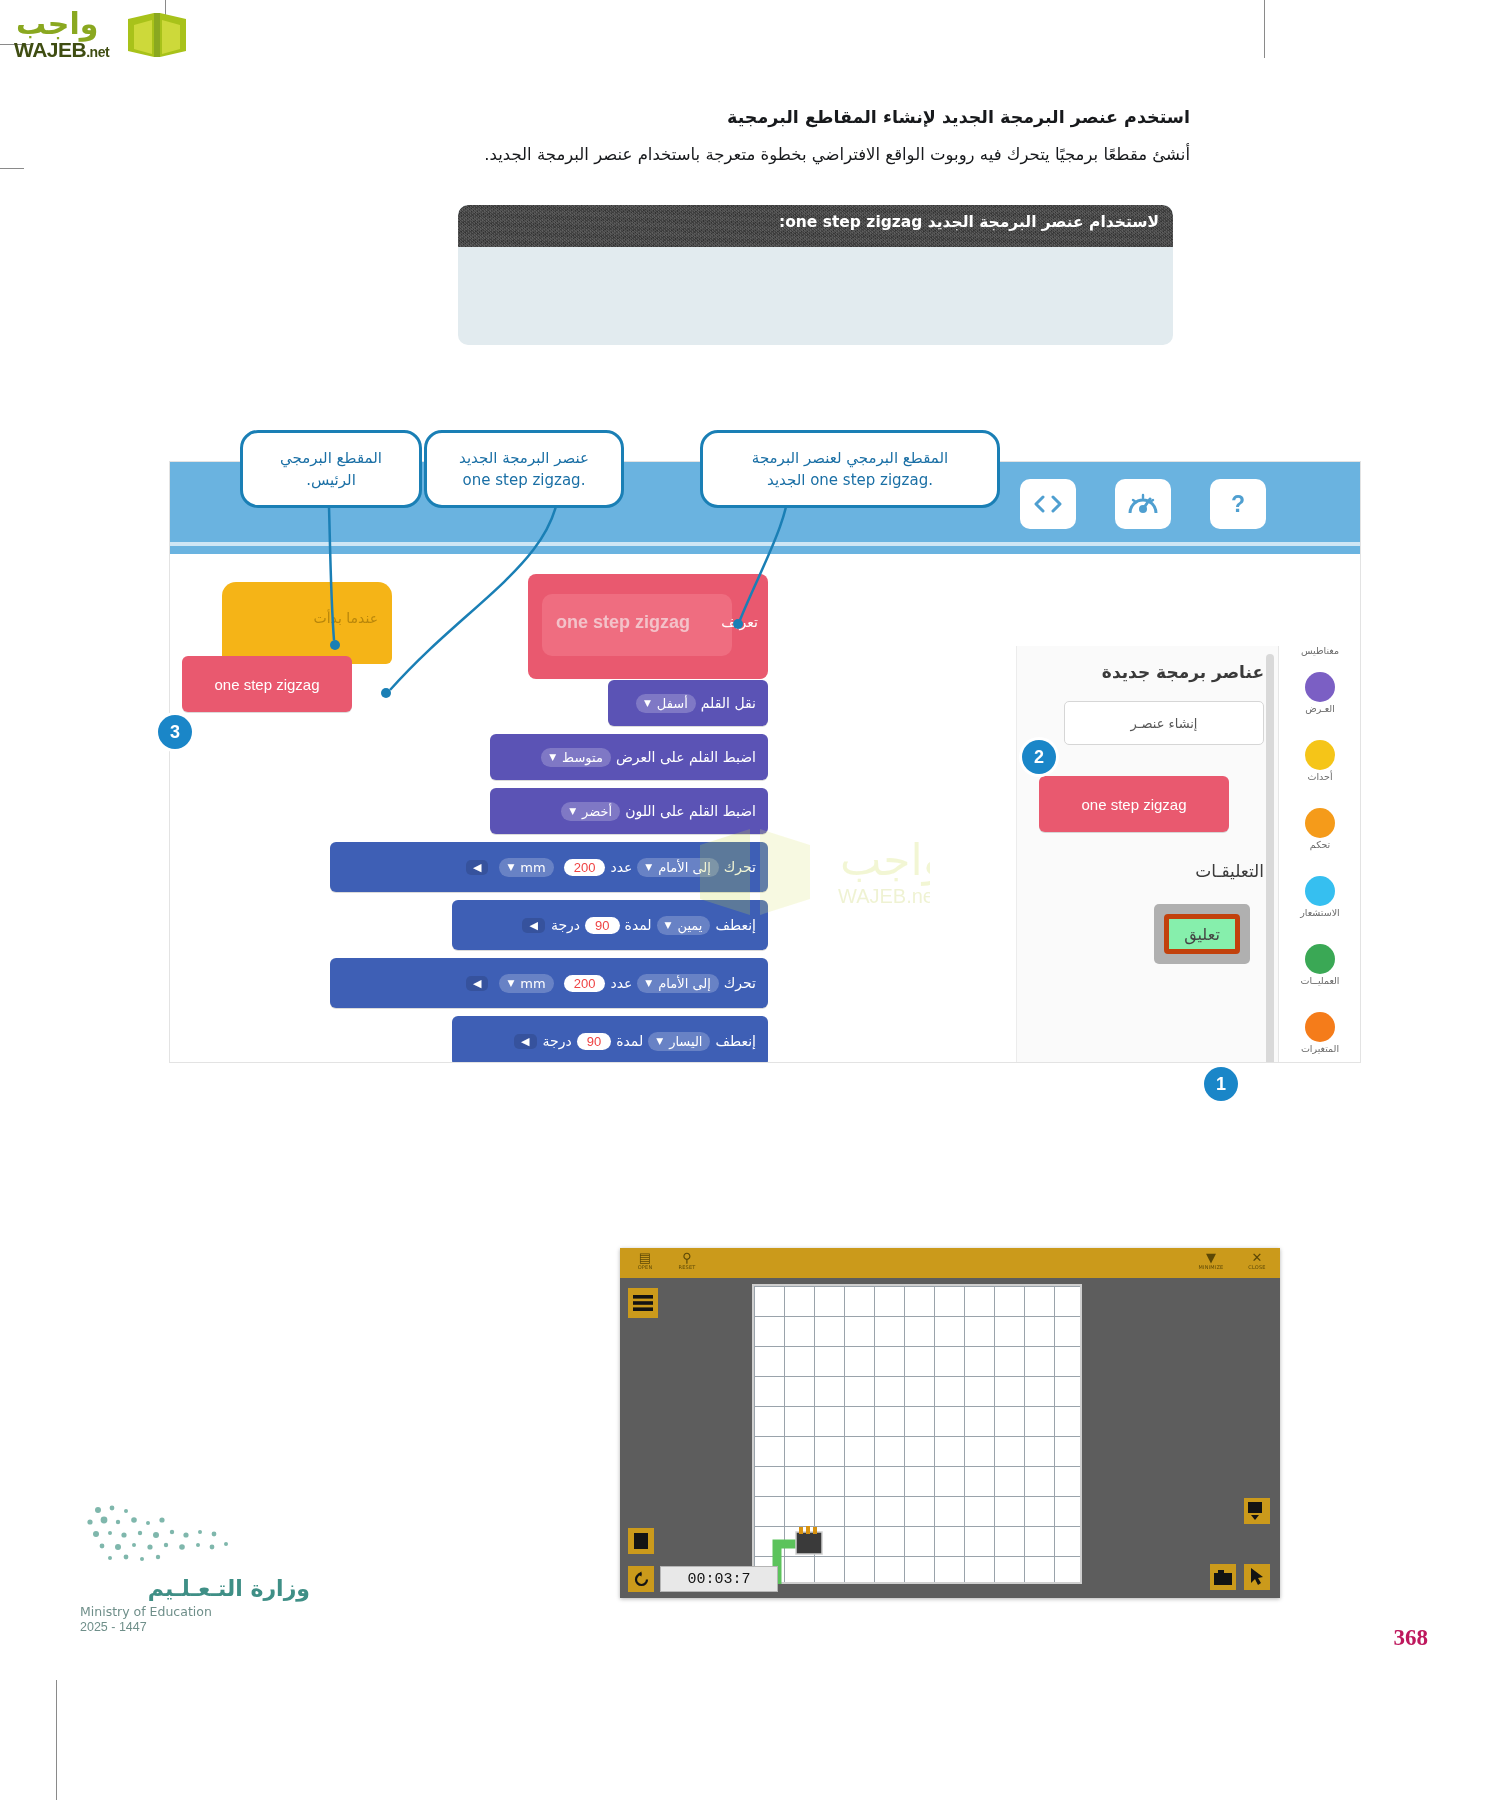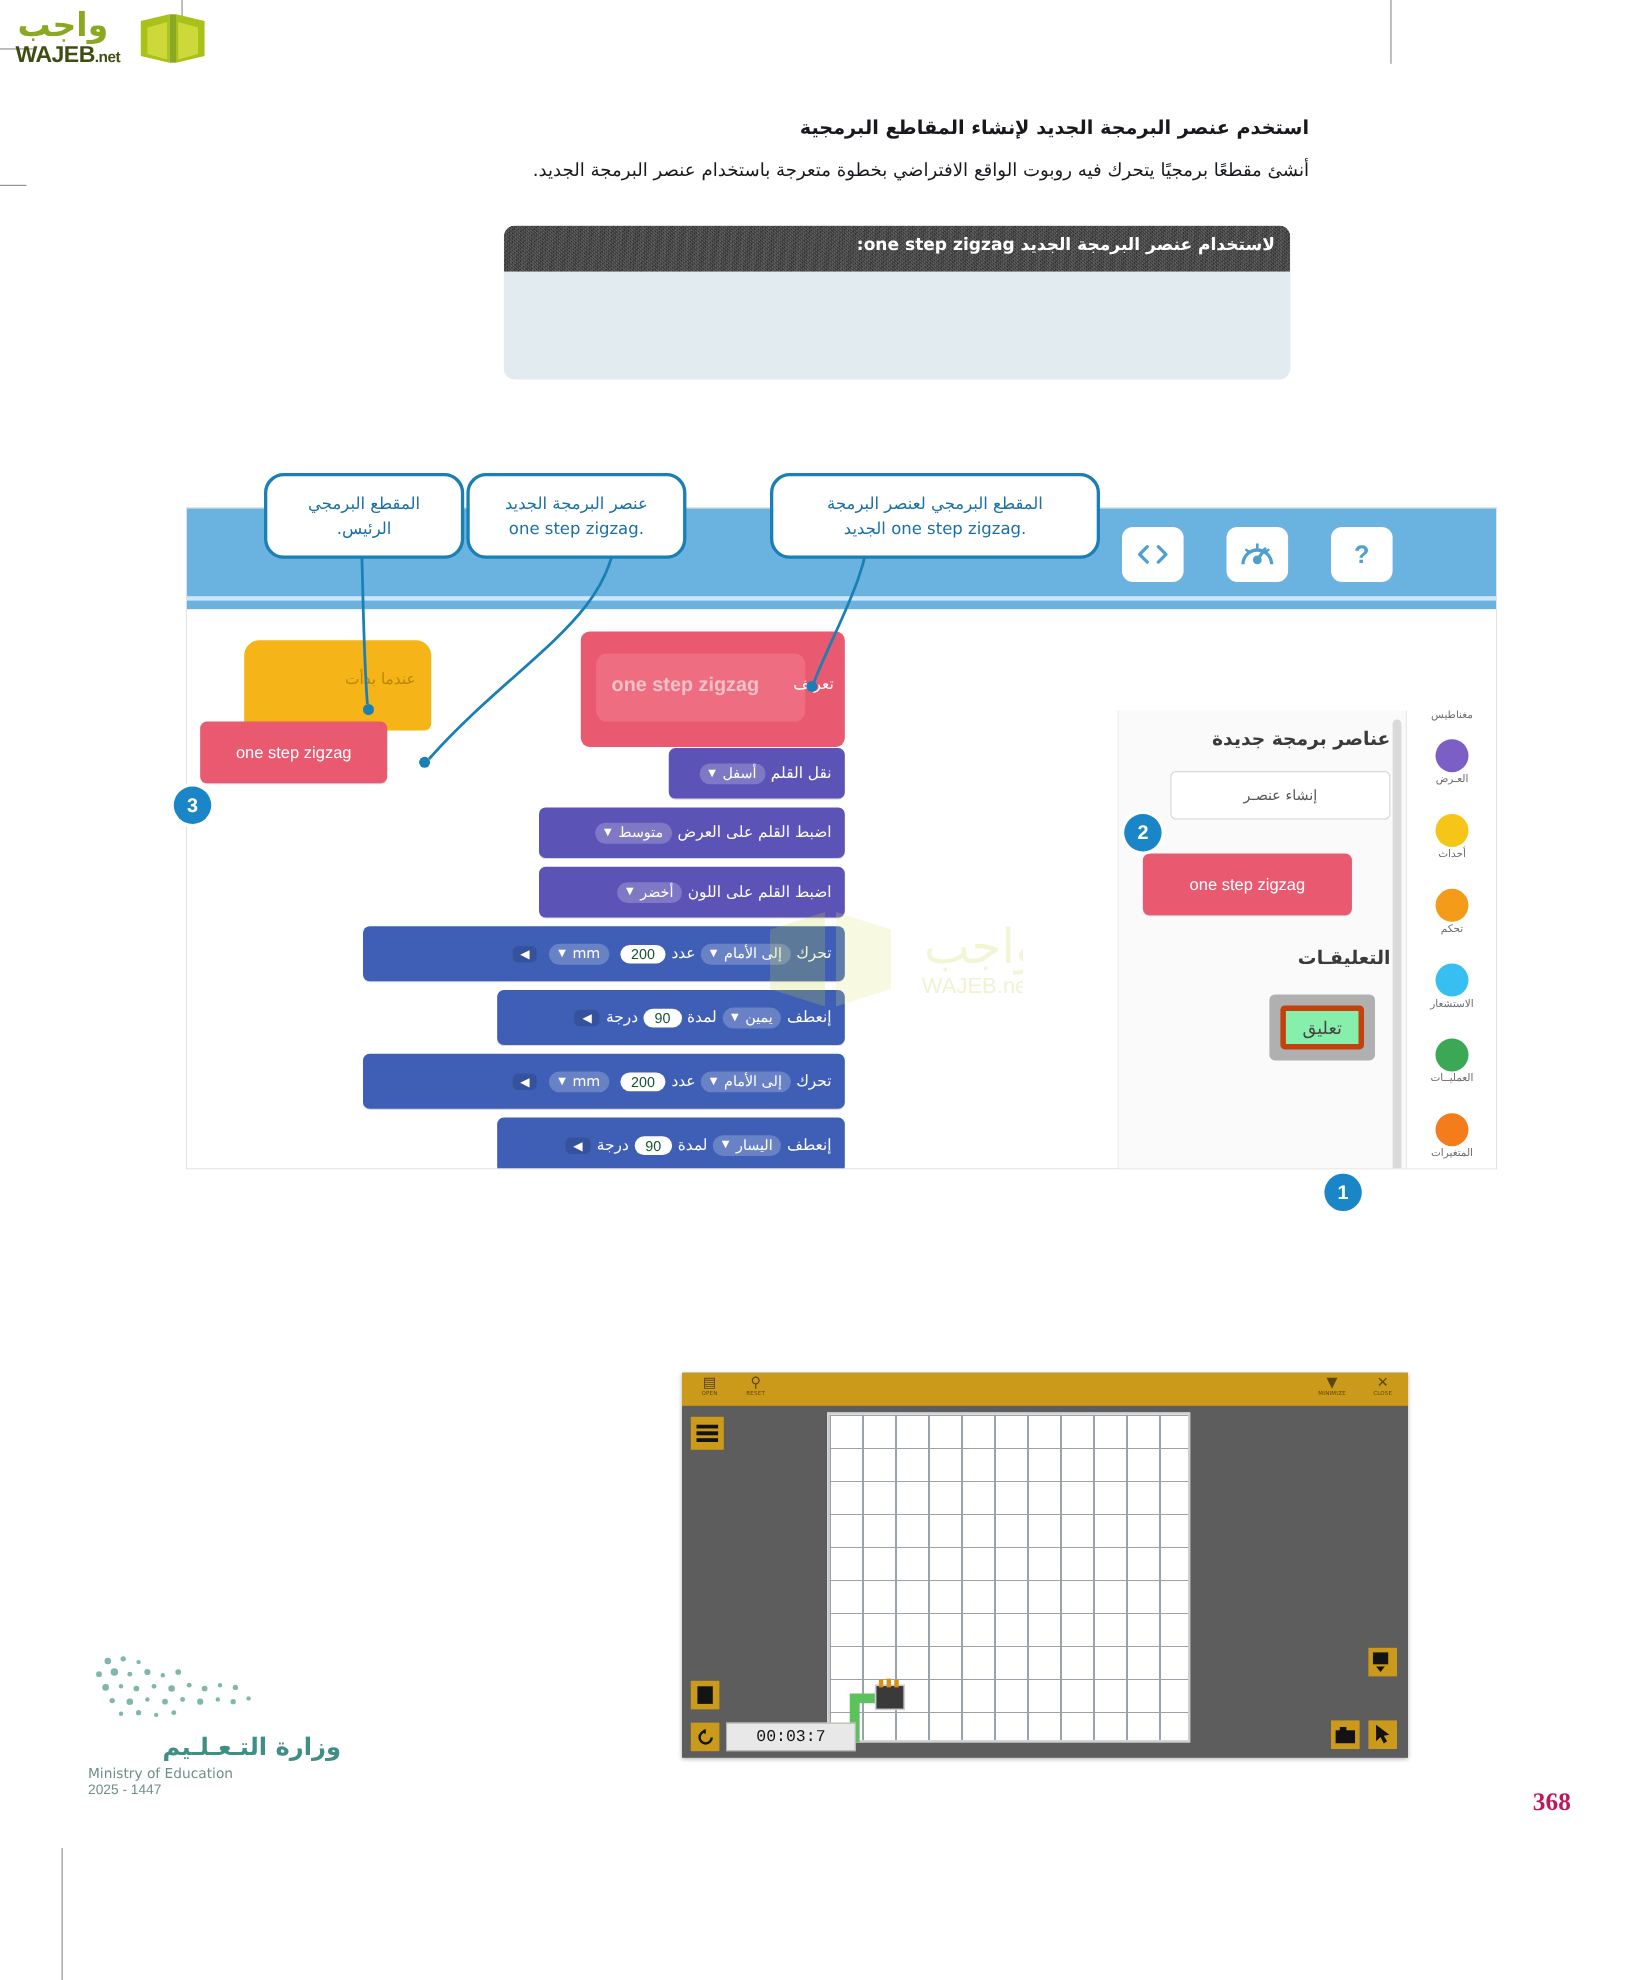--- a/index.html
+++ b/index.html
@@ -96,37 +96,37 @@
   
   .blocks-panel { position:absolute; right:82px; top:92px; width:262px; height:508px;
                   background:#fafafa; border-left:1px solid #ececec; }
   .bp-title { position:absolute; right:14px; top:16px; direction:rtl;
               font-size:17px; color:#3a3a3a; font-weight:bold; }
   .make-block { position:absolute; right:14px; top:55px; width:200px; height:44px;
                 background:#fff; border:1px solid #d6d6d6; border-radius:5px;
                 display:flex; align-items:center; justify-content:center;
                 font-size:13px; color:#555; direction:rtl; }
   .bp-title2 { position:absolute; right:14px; top:215px; direction:rtl;
-               font-size:17px; color:#3a3a3a; font-weight:bold; letter-spacing:2px;}
+               font-size:17px; color:#3a3a3a; font-weight:normal; letter-spacing:2px;}
   .comment-block { position:absolute; right:28px; top:258px; width:96px; height:60px;
                    background:#b0b0b0; border-radius:5px; }
   .comment-inner { position:absolute; left:10px; top:10px; width:76px; height:40px;
                    background:#86efac; border:5px solid #c2410c; border-radius:4px;
                    display:flex; align-items:center; justify-content:center;
                    font-size:16px; color:#444; direction:rtl; }
 
   
   .vscroll { position:absolute; right:84px; top:100px; width:8px; height:430px;
              background:#d9d9d9; border-radius:4px; }
 
   
   .blk { position:absolute; border-radius:6px; color:#fff; direction:rtl;
          display:flex; align-items:center; padding:0 12px; font-size:14px;
          box-shadow:0 1px 0 rgba(0,0,0,.14); }
-  .blk .oval { background:#fff; color:#14532d; border-radius:11px; padding:1px 10px;
+  .blk .oval { background:#fff; color:#ef4444; border-radius:11px; padding:1px 10px;
                font-size:13px; margin:0 5px; font-family:"Liberation Sans",sans-serif; }
   .blk .drop { background:rgba(255,255,255,.22); border-radius:11px; padding:2px 8px;
                font-size:13px; margin:0 5px; display:inline-flex; align-items:center; gap:6px; }
   .blk .drop .caret { font-size:9px; }
   .blk .arrowbox { background:rgba(0,0,0,.13); border-radius:5px; padding:1px 7px;
                    margin-right:6px; font-size:11px; }
   .bl-move  { background:#3e5fb5; }
   .bl-pen   { background:#5b53b5; }
   .bl-my    { background:#e9596f; }
 

